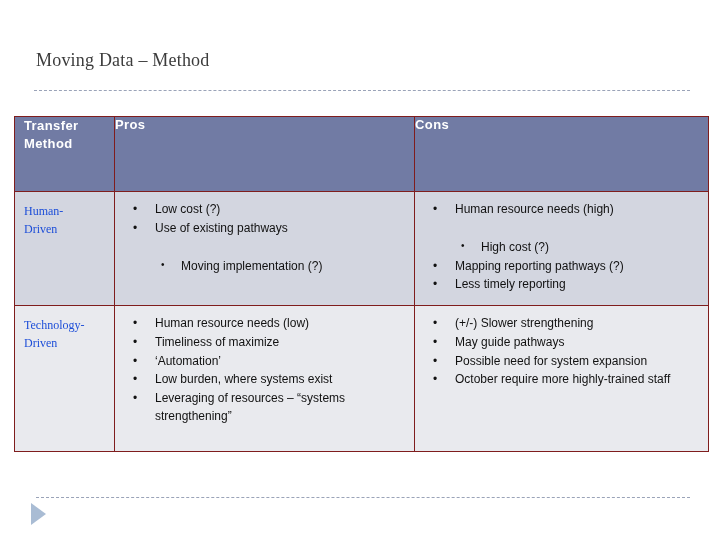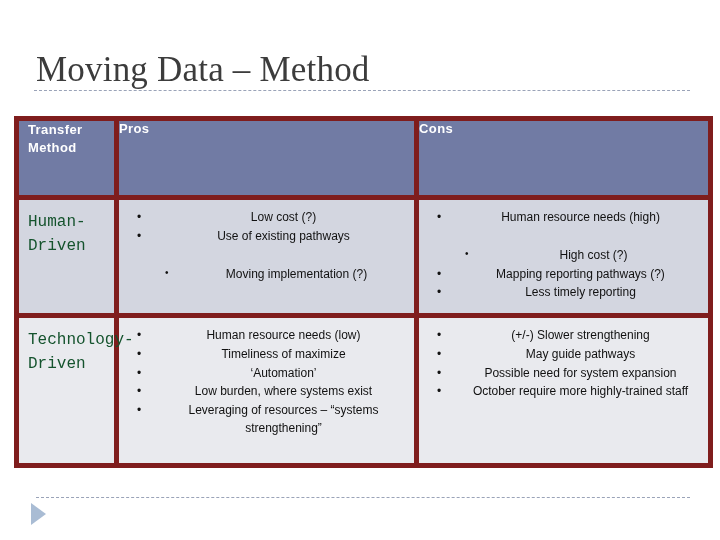--- a/index.html
+++ b/index.html
@@ -14,21 +14,21 @@
     overflow: hidden;
     position: relative;
   }
 
   
   .slide-title {
     position: absolute;
     left: 36px;
     top: 50px;
     font-family: "Liberation Serif", serif;
-    font-size: 35px;
+    font-size: 18px;
     color: #3c3c3c;
     letter-spacing: 0.2px;
     white-space: nowrap;
   }
   .title-rule {
     position: absolute;
     left: 34px;
     top: 90px;
     width: 656px;
     height: 0;
@@ -40,21 +40,21 @@
     position: absolute;
     left: 14px;
     top: 116px;
     width: 694px;
     border-collapse: collapse;
     table-layout: fixed;
   }
   .data-table td, .data-table th {
     vertical-align: top;
     padding: 0;
-    border: 5px solid #7f1d1d;
+    border: 1px solid #7f1d1d;
   }
   .col-method { width: 100px; }
   .col-pros   { width: 300px; }
   .col-cons   { width: 294px; }
 
   thead th {
     background: #717ba4;
     color: #ffffff;
     font-family: "Liberation Sans", sans-serif;
     font-size: 13px;
@@ -67,35 +67,34 @@
     text-align: left;
     padding-left: 9px;
     line-height: 1.35;
   }
   th.center-head { text-align: left; }
 
   tbody tr.row-shaded td { background: #d3d6e0; }
   tbody tr.row-light  td { background: #e9eaee; }
 
   td.method-cell {
-    font-family: Liberation Mono, monospace;
-    font-size: 16px;
-    color: #14532d;
+    font-family: Liberation Serif, serif;
+    font-size: 12px;
+    color: #1d4ed8;
     padding: 10px 6px 10px 9px;
     line-height: 1.5;
   }
   td.list-cell {
     padding: 9px 6px 10px 4px;
   }
 
   ul.bullets {
     margin: 0;
     padding: 0;
     list-style: none;
-    text-align: center;
   }
   ul.bullets > li {
     position: relative;
     font-family: "Liberation Sans", sans-serif;
     font-size: 12px;
     color: #111111;
     line-height: 1.48;
     padding-left: 36px;
     margin: 0 0 1px 0;
   }

